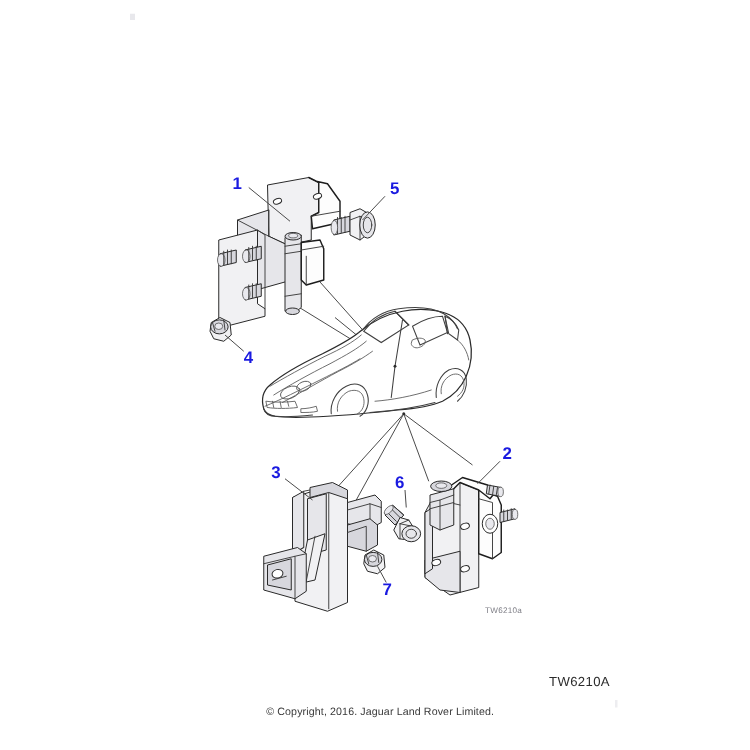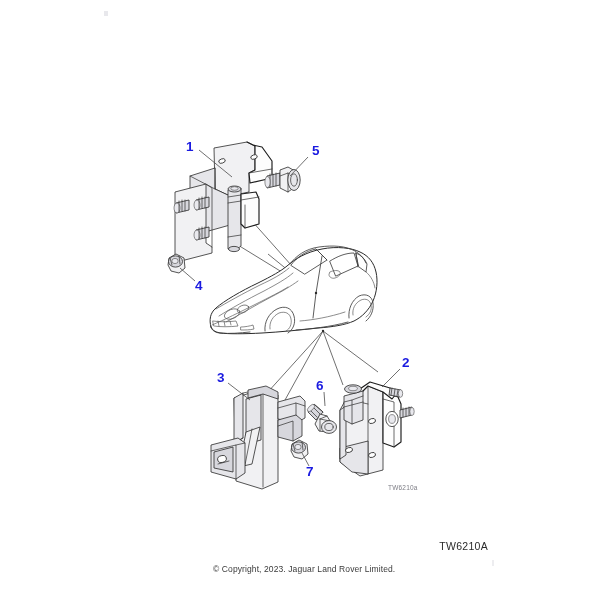--- a/index.html
+++ b/index.html
@@ -382,14 +382,14 @@
     </g>
 
     <text class="watermark-text" x="388" y="490">TW6210a</text>
 
   </svg>
 
   <div class="corner-artifact"></div>
   <div class="edge-artifact"></div>
 
   <div class="dwg-code">TW6210A</div>
-  <div class="copyright">© Copyright, 2023. Jaguar Land Rover Limited.</div>
+  <div class="copyright">© Copyright, 2016. Jaguar Land Rover Limited.</div>
 </div>
 
 </body></html>

